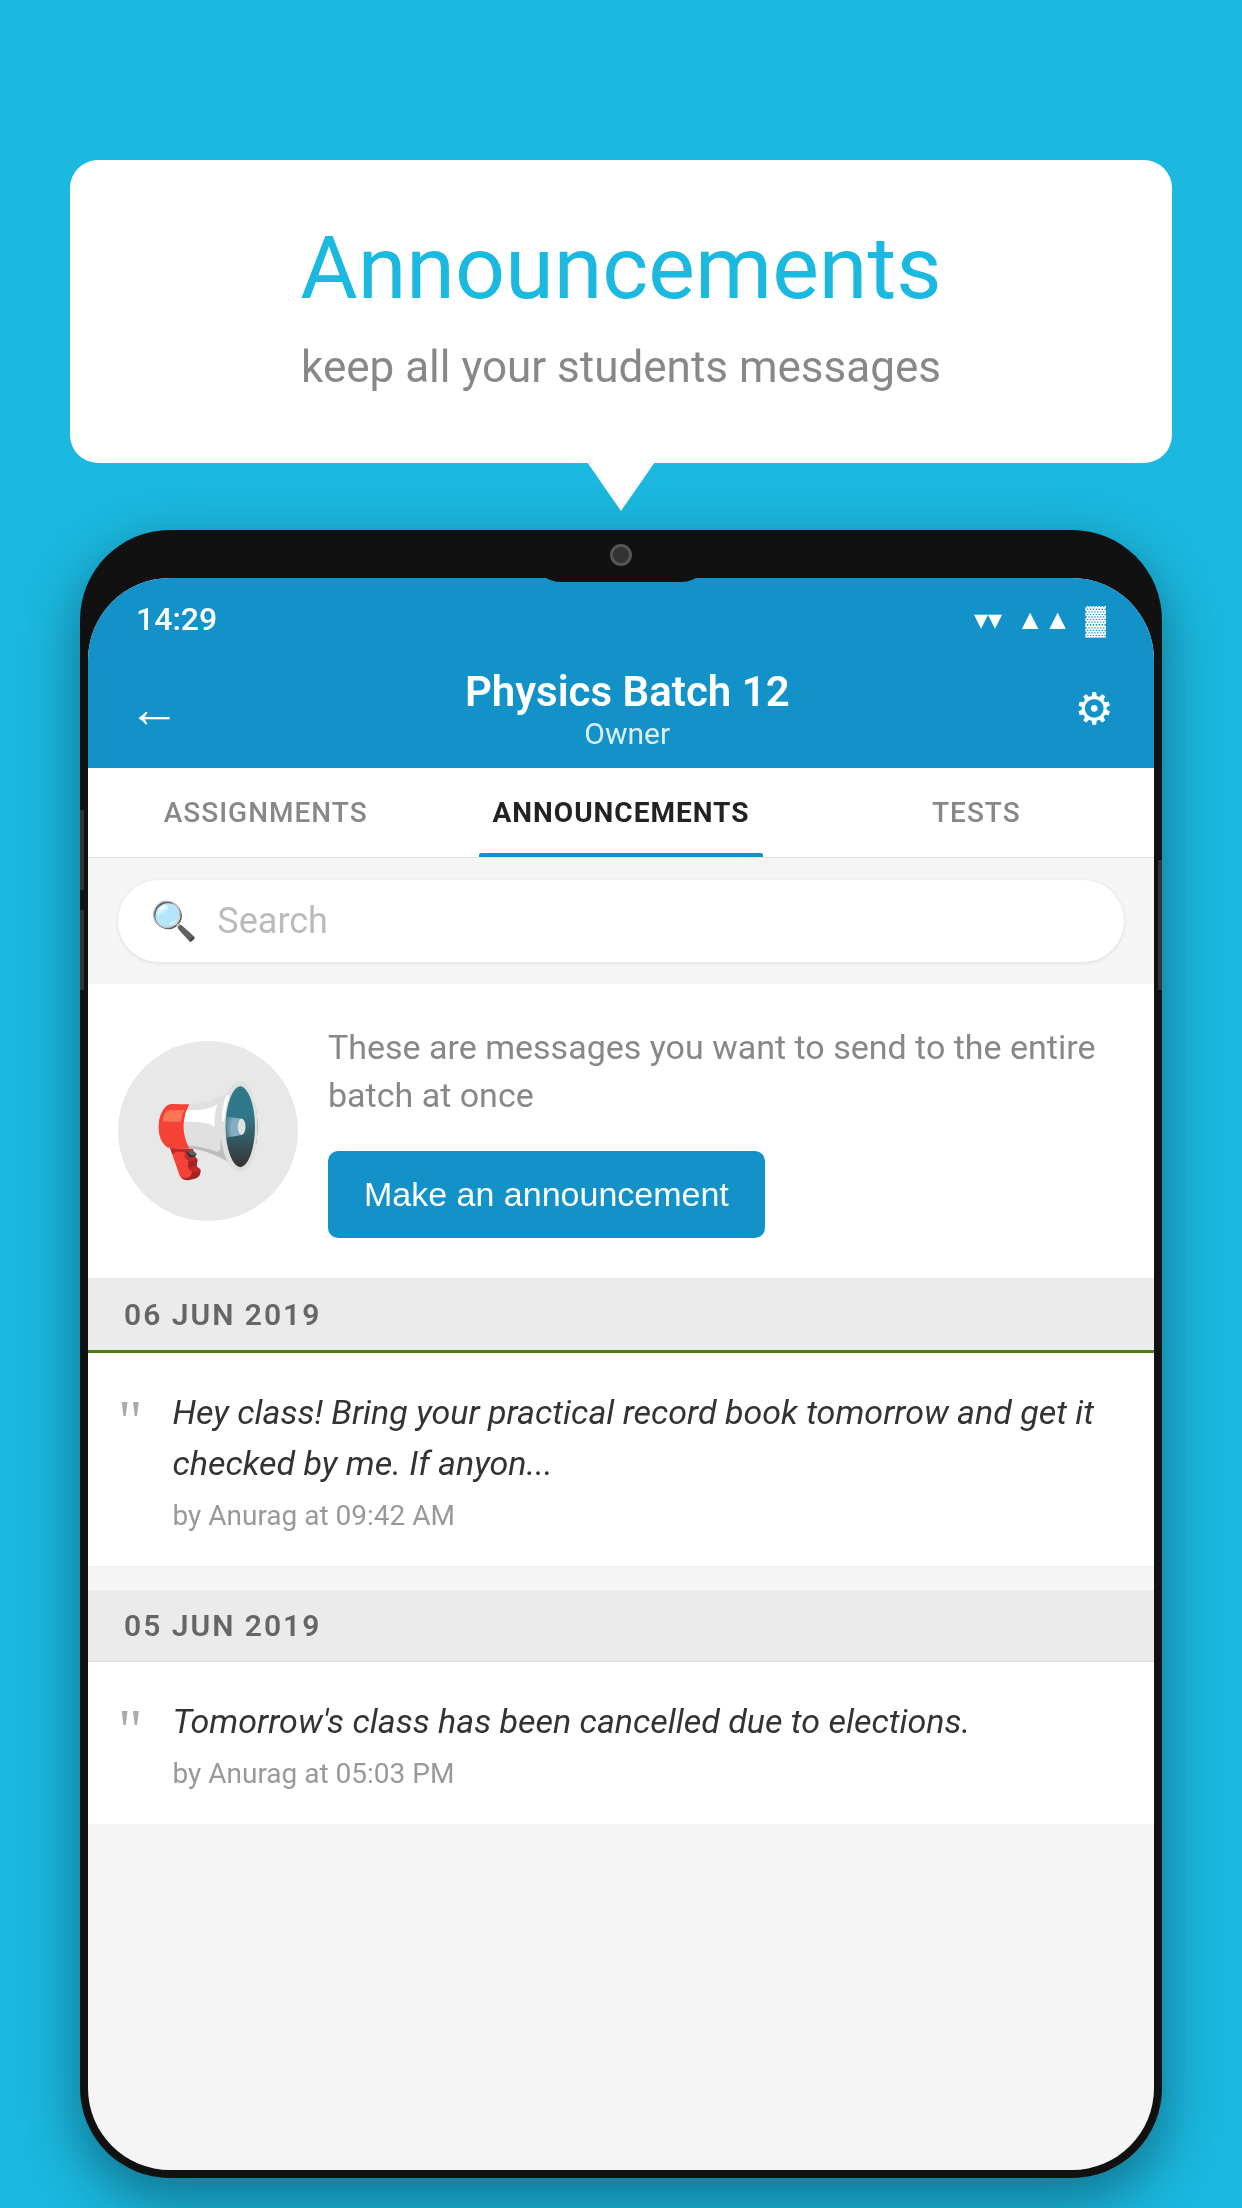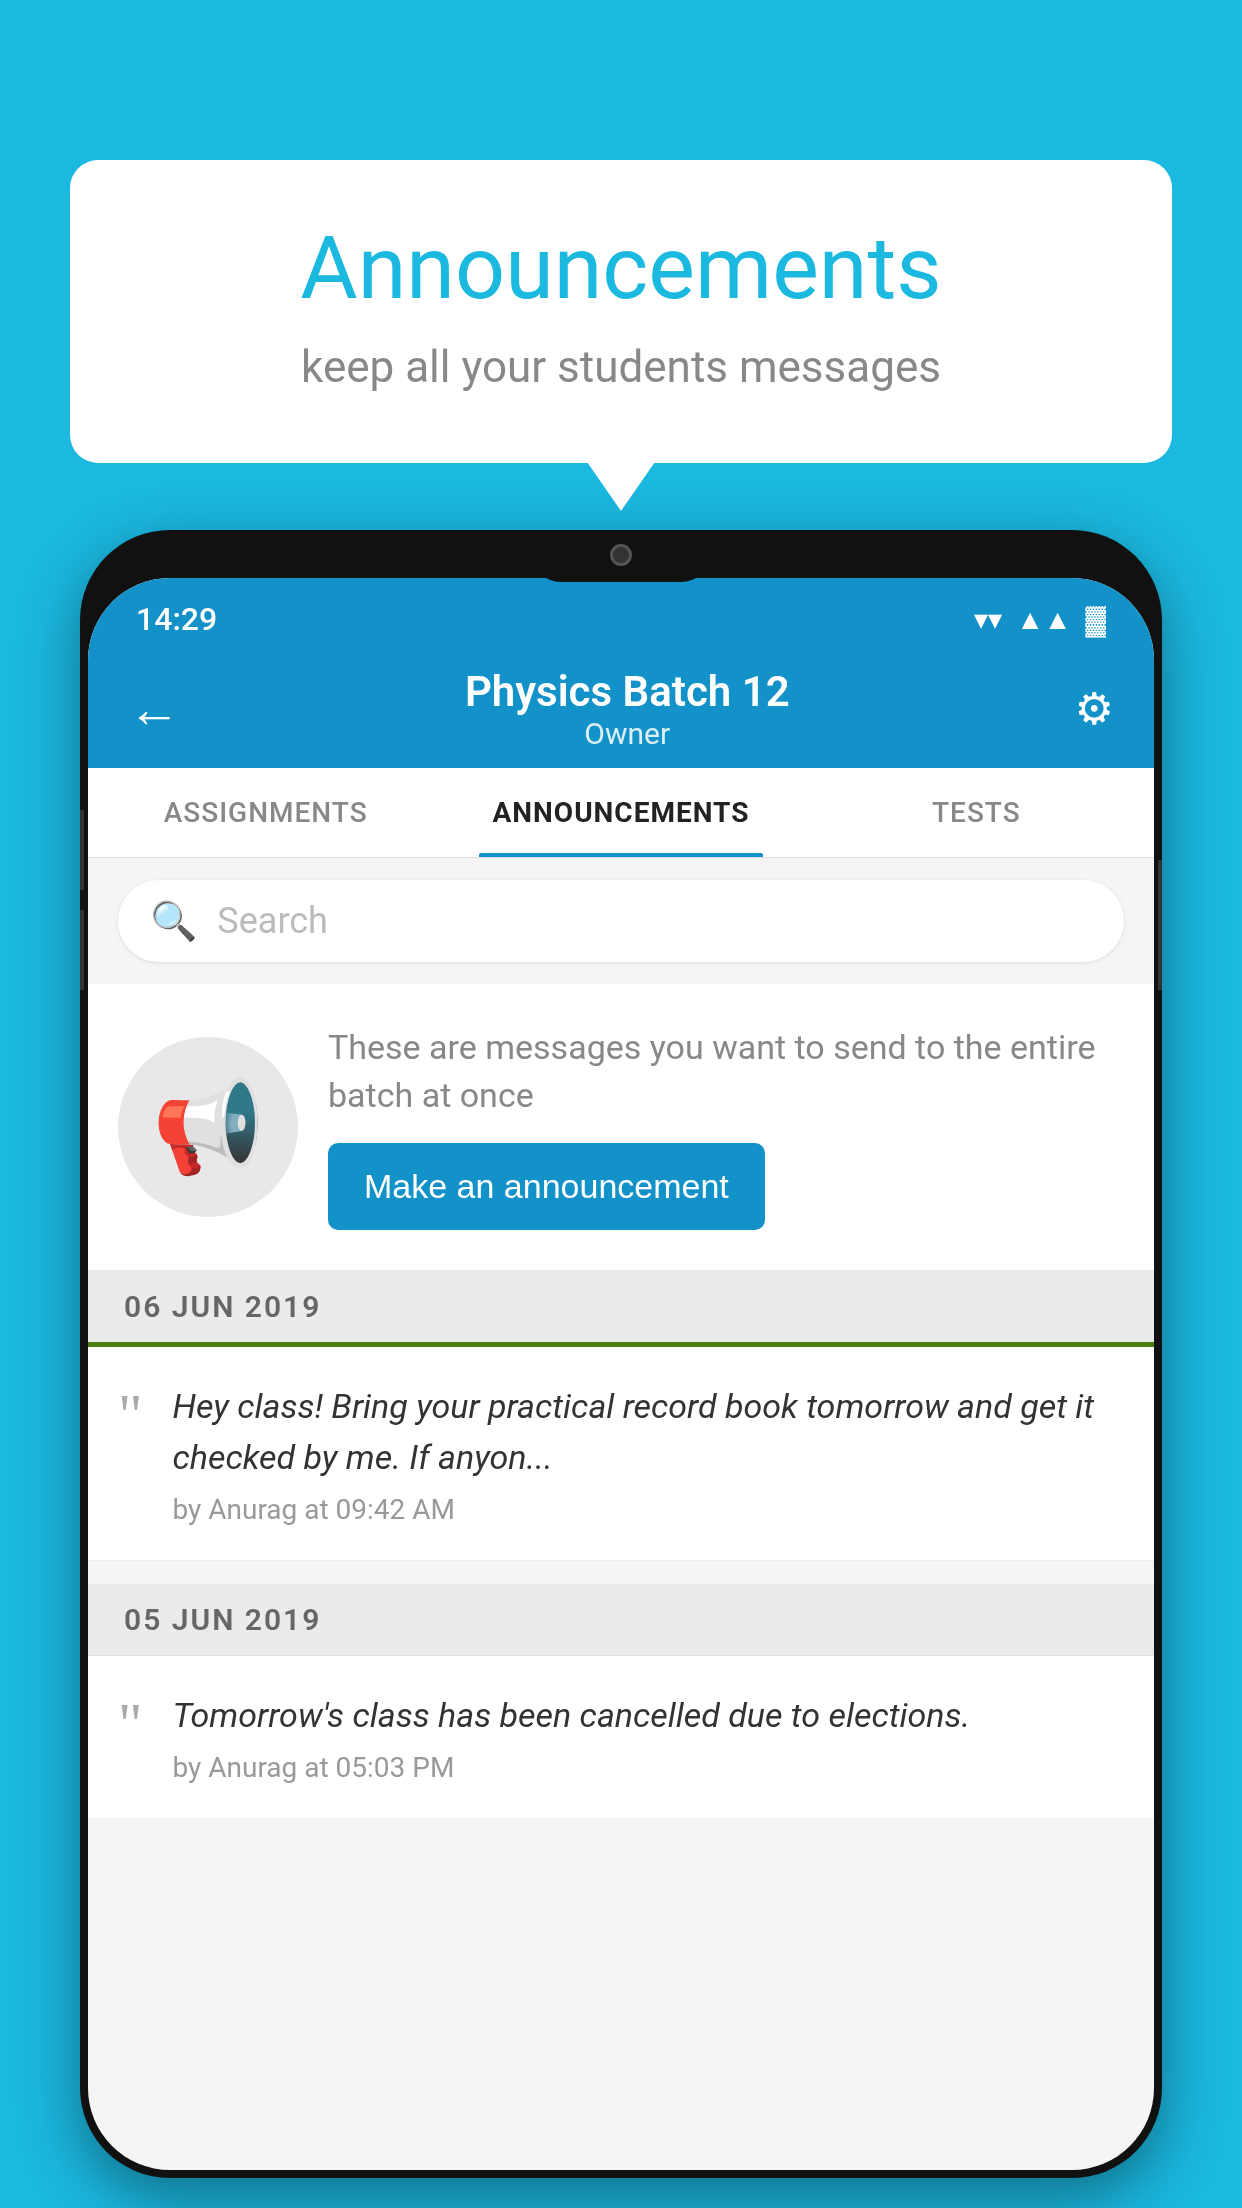--- a/index.html
+++ b/index.html
@@ -266,21 +266,21 @@
     }
 
     .megaphone-icon {
       font-size: 90px;
       color: #667;
     }
 
     .promo-right {
       display: flex;
       flex-direction: column;
-      gap: 24px;
+      gap: 32px;
     }
 
     .promo-text {
       color: #888;
       font-size: 34px;
       line-height: 1.4;
     }
 
     .make-announcement-btn {
       background: #1292c8;
@@ -296,21 +296,21 @@
     }
 
     
     .date-header {
       background: #ebebeb;
       padding: 18px 36px;
       font-size: 30px;
       font-weight: 600;
       color: #666;
       letter-spacing: 2px;
-      border-bottom: 5px solid #4d7c0f;
+      border-bottom: 3px solid #4d7c0f;
     }
 
     
     .announcement-item {
       background: #fff;
       display: flex;
       align-items: flex-start;
       padding: 34px 30px;
       gap: 30px;
       border-bottom: 1px solid #eee;

